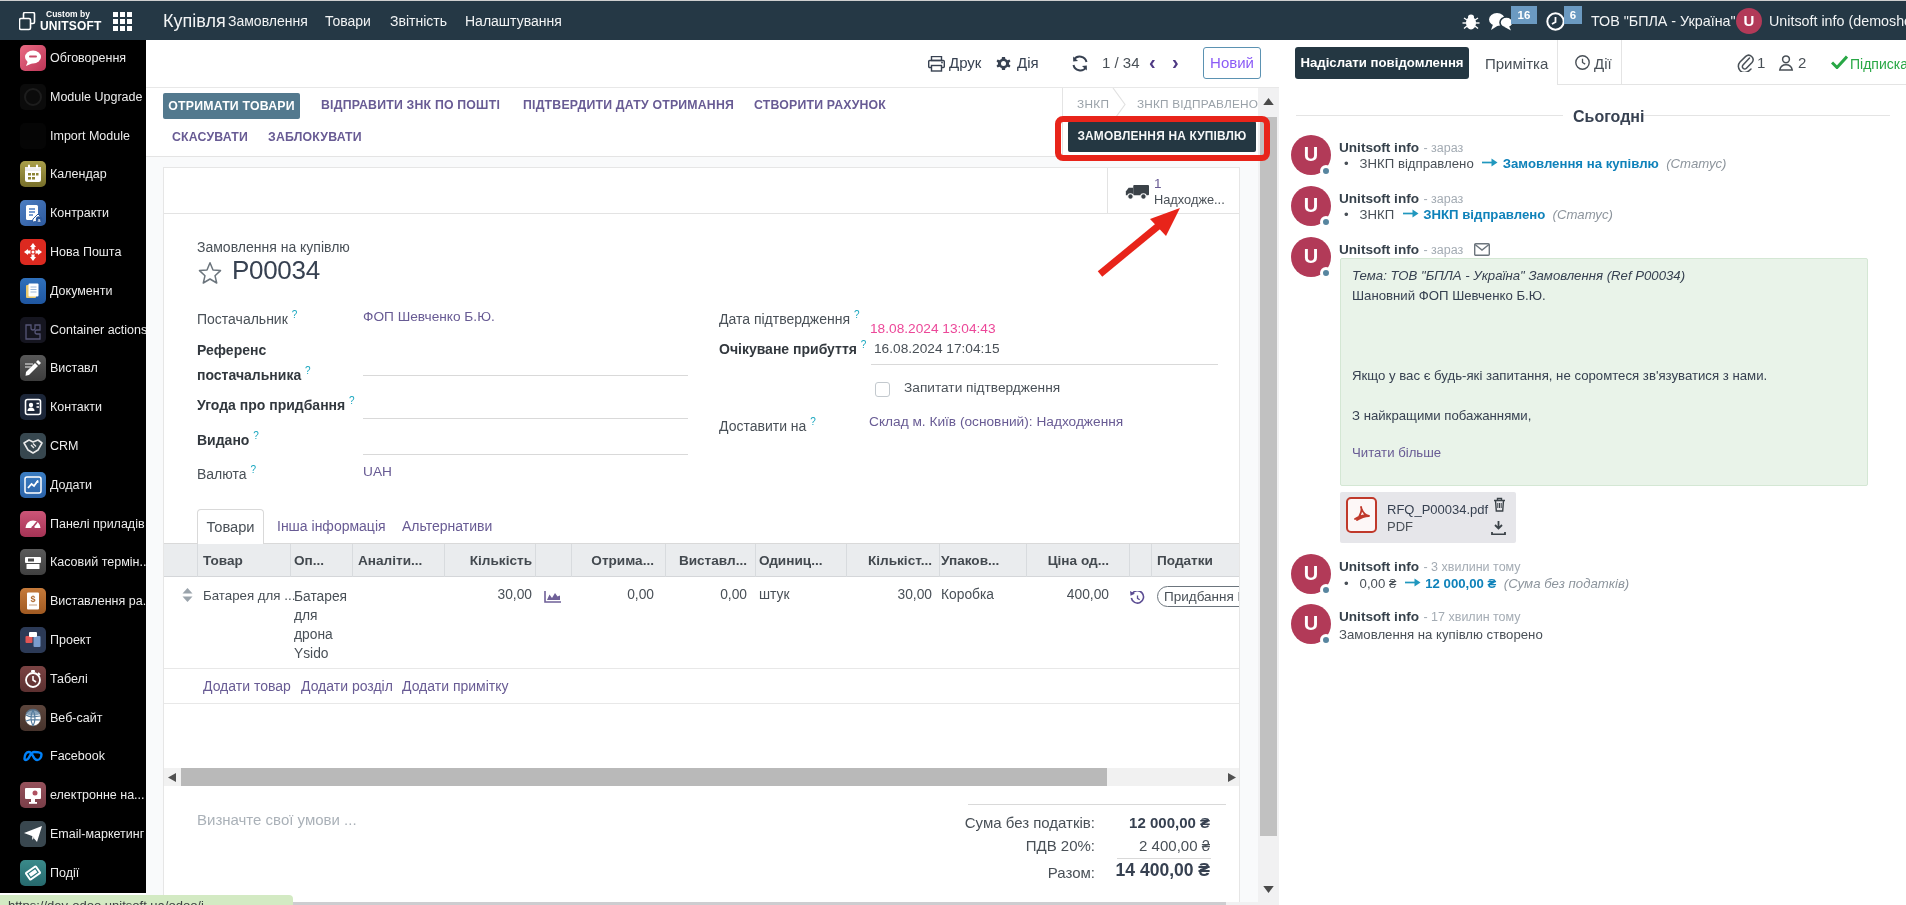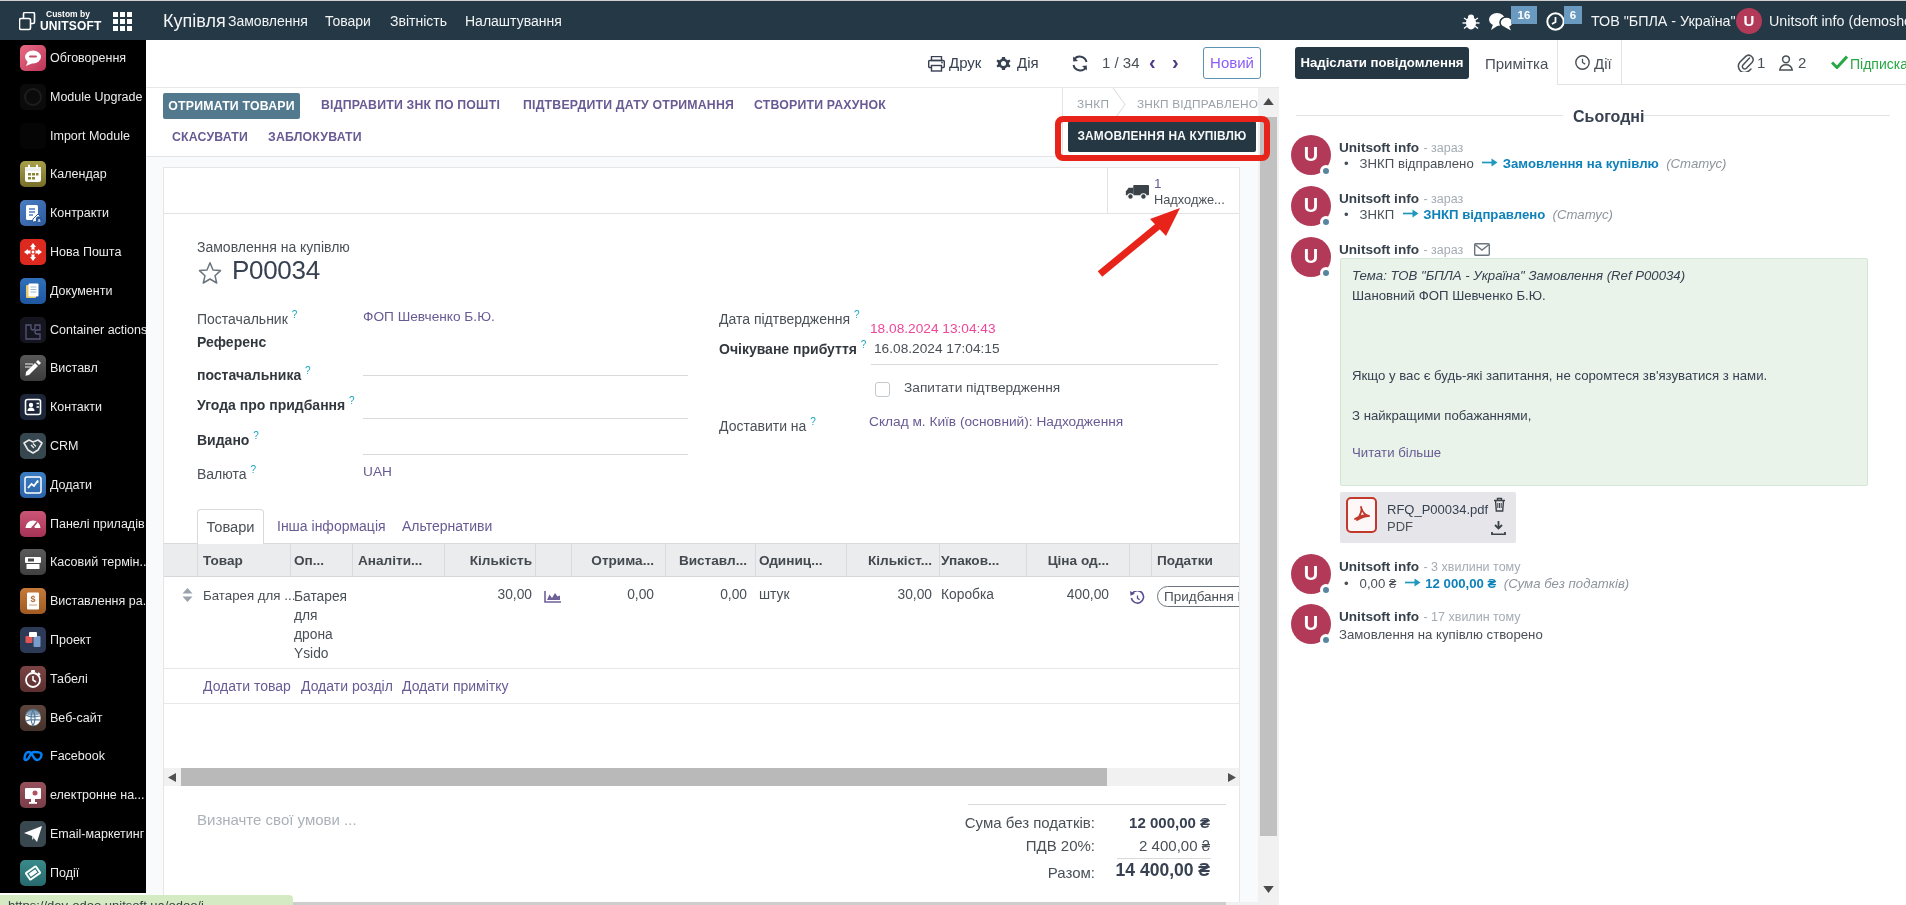--- a/index.html
+++ b/index.html
@@ -387,21 +387,21 @@
     <div class="abs" style="left:990px; top:24px; font-size:12.8px; color:#495057;">Надходже...</div>
 
     <div class="abs" style="left:33px; top:71px; font-size:14px; color:#495057;">Замовлення на купівлю</div>
     <svg class="abs" style="left:34px; top:93px;" width="24" height="23" viewBox="0 0 24 23">
       <path d="M12 1.8 L15 9 L22.5 9.6 L17 14.7 L18.7 22 L12 18 L5.3 22 L7 14.7 L1.5 9.6 L9 9 Z" fill="none" stroke="#6c757d" stroke-width="1.5" stroke-linejoin="round"></path>
     </svg>
     <div class="abs" style="left:68px; top:87px; font-size:26px; color:#374151; letter-spacing:-0.3px;">P00034</div>
 
     <div class="abs flabel" style="left:33px; top:141px;">Постачальник <sup>?</sup></div>
     <div class="abs purple fval" style="left:199px; top:141px;">ФОП Шевченко Б.Ю.</div>
-    <div class="abs flabelb" style="left:33px; top:166px;text-align:center;">Референс</div>
+    <div class="abs flabelb" style="left:33px; top:174px;text-align:center;">Референс</div>
     <div class="abs flabelb" style="left:33px; top:197px;">постачальника <sup>?</sup></div>
     <div class="abs" style="left:199px; top:207px; width:325px; height:1px; background:#d9d9d9;"></div>
     <div class="abs flabelb" style="left:33px; top:227px;">Угода про придбання <sup>?</sup></div>
     <div class="abs" style="left:199px; top:250px; width:325px; height:1px; background:#d9d9d9;"></div>
     <div class="abs flabelb" style="left:33px; top:262px;">Видано <sup>?</sup></div>
     <div class="abs" style="left:199px; top:286px; width:325px; height:1px; background:#d9d9d9;"></div>
     <div class="abs flabel" style="left:33px; top:296px;">Валюта <sup>?</sup></div>
     <div class="abs purple fval" style="left:199px; top:296px;">UAH</div>
 
     <div class="abs flabel" style="left:555px; top:141px;">Дата підтвердження <sup>?</sup></div>

